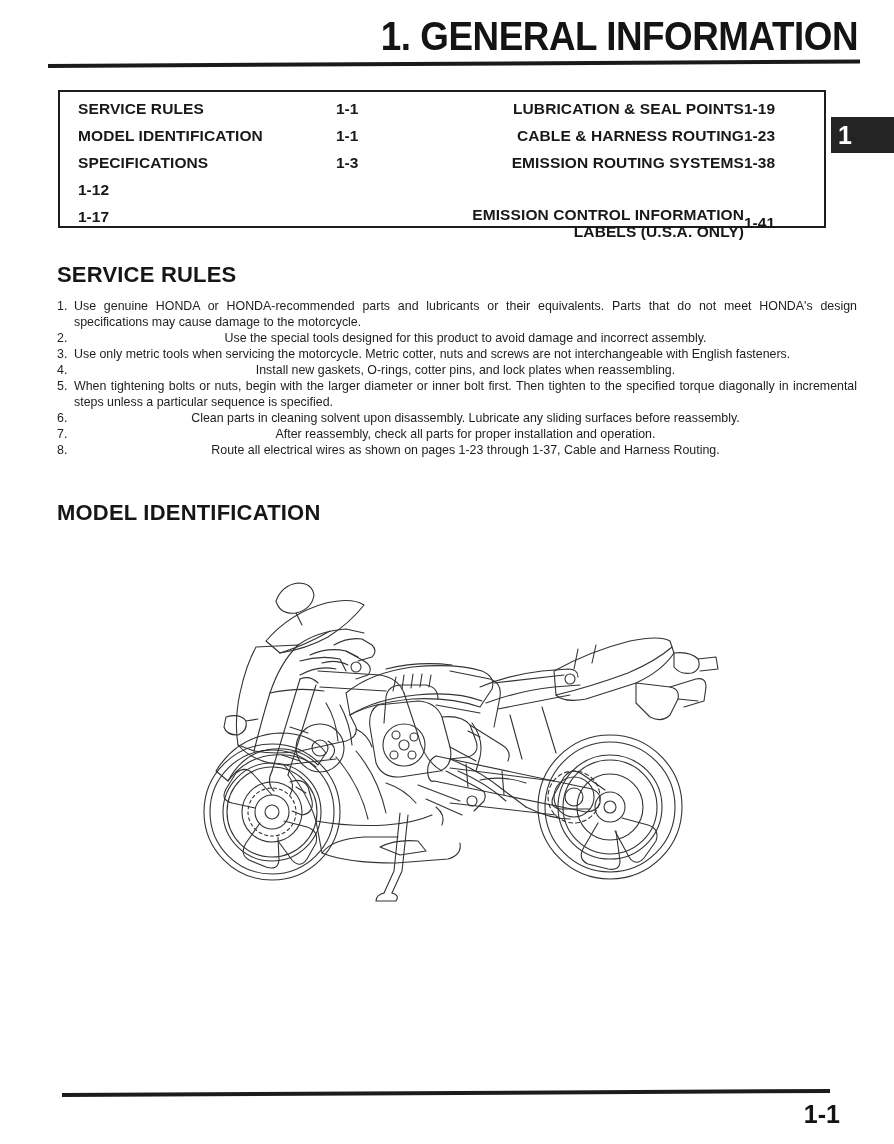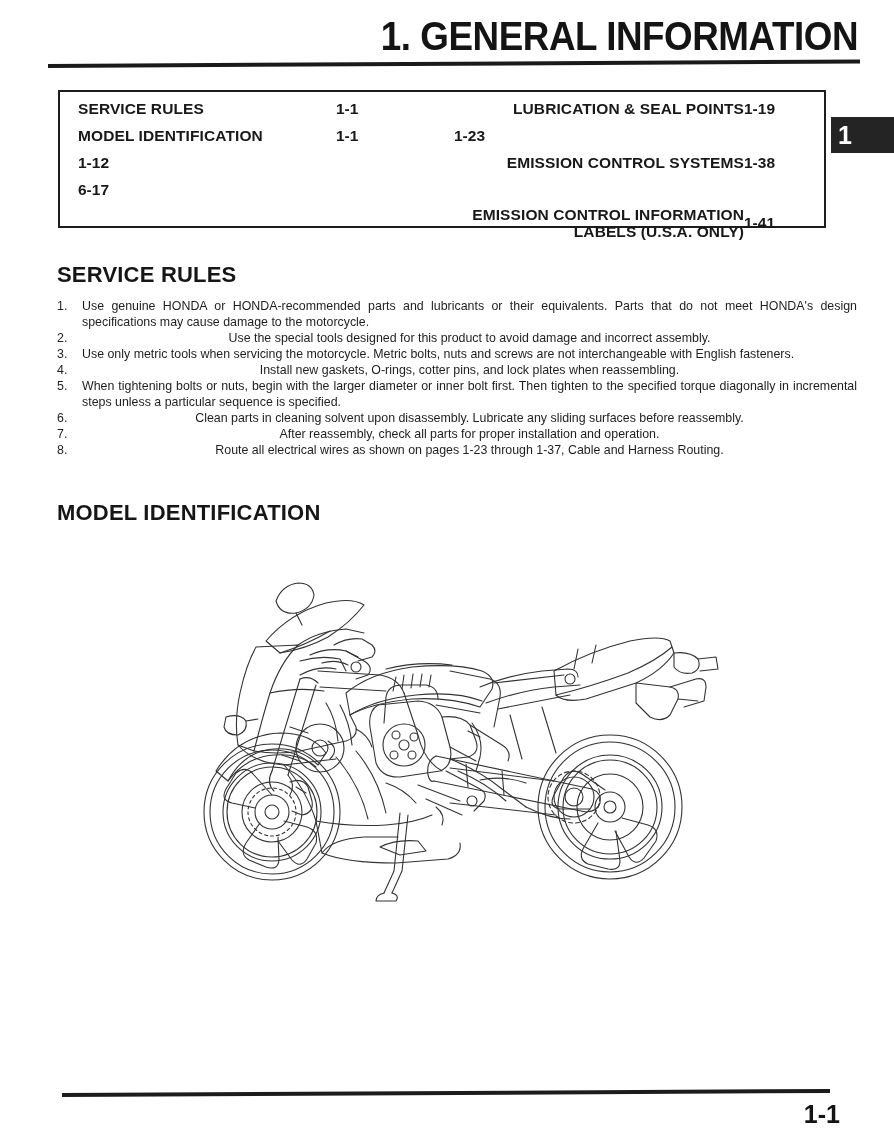--- a/index.html
+++ b/index.html
@@ -129,21 +129,20 @@
     color: #1e1e1e;
     margin-bottom: 0.5px;
   }
   .rule-num {
     flex: 0 0 17px;
     text-align: left;
   }
   .rule-text {
     flex: 1 1 auto;
     text-align: justify;
-    margin-left: 8px;
   }
   .rule-text.nojustify { text-align: center; }
 
   
   #bike-illustration {
     position: absolute;
     left: 150px;
     top: 575px;
     width: 600px;
     height: 330px;
@@ -187,37 +186,42 @@
   <div class="toc-col" id="toc-col-left">
     <div class="toc-row">
       <span class="toc-label">SERVICE RULES</span>
       <span class="toc-page">1-1</span>
     </div>
     <div class="toc-row">
       <span class="toc-label">MODEL IDENTIFICATION</span>
       <span class="toc-page">1-1</span>
     </div>
     <div class="toc-row">
+      <span class="toc-label">SPECIFICATIONS</span>
+      <span class="toc-page">1-3</span>
+    </div>
+    <div class="toc-row">
       <span class="toc-page">1-12</span>
     </div>
     <div class="toc-row">
-      <span class="toc-page">6-17</span>
+      <span class="toc-page">1-17</span>
     </div>
   </div>
 
   <div class="toc-col" id="toc-col-right">
     <div class="toc-row">
       <span class="toc-label">LUBRICATION &amp; SEAL POINTS</span>
       <span class="toc-page">1-19</span>
     </div>
     <div class="toc-row">
+      <span class="toc-label">CABLE &amp; HARNESS ROUTING</span>
       <span class="toc-page">1-23</span>
     </div>
     <div class="toc-row">
-      <span class="toc-label">EMISSION CONTROL SYSTEMS</span>
+      <span class="toc-label">EMISSION ROUTING SYSTEMS</span>
       <span class="toc-page">1-38</span>
     </div>
     <div class="toc-row two-line">
       <span class="toc-label">EMISSION CONTROL INFORMATION LABELS (U.S.A. ONLY)</span>
       <span class="toc-page">1-41</span>
     </div>
   </div>
 
 </div>
 
@@ -227,21 +231,21 @@
   <div class="rule-item">
     <span class="rule-num">1.</span>
     <span class="rule-text">Use genuine HONDA or HONDA-recommended parts and lubricants or their equivalents.  Parts that do not meet HONDA's design specifications may cause damage to the motorcycle.</span>
   </div>
   <div class="rule-item">
     <span class="rule-num">2.</span>
     <span class="rule-text nojustify">Use the special tools designed for this product to avoid damage and incorrect assembly.</span>
   </div>
   <div class="rule-item">
     <span class="rule-num">3.</span>
-    <span class="rule-text">Use only metric tools when servicing the motorcycle. Metric bolts, nuts and screws are not interchangeable with English fasteners.</span>
+    <span class="rule-text">Use only metric tools when servicing the motorcycle. Metric cotter, nuts and screws are not interchangeable with English fasteners.</span>
   </div>
   <div class="rule-item">
     <span class="rule-num">4.</span>
     <span class="rule-text nojustify">Install new gaskets, O-rings, cotter pins, and lock plates when reassembling.</span>
   </div>
   <div class="rule-item">
     <span class="rule-num">5.</span>
     <span class="rule-text">When tightening bolts or nuts, begin with the larger diameter or inner bolt first.  Then tighten to the specified torque diagonally in incremental steps unless a particular sequence is specified.</span>
   </div>
   <div class="rule-item">

